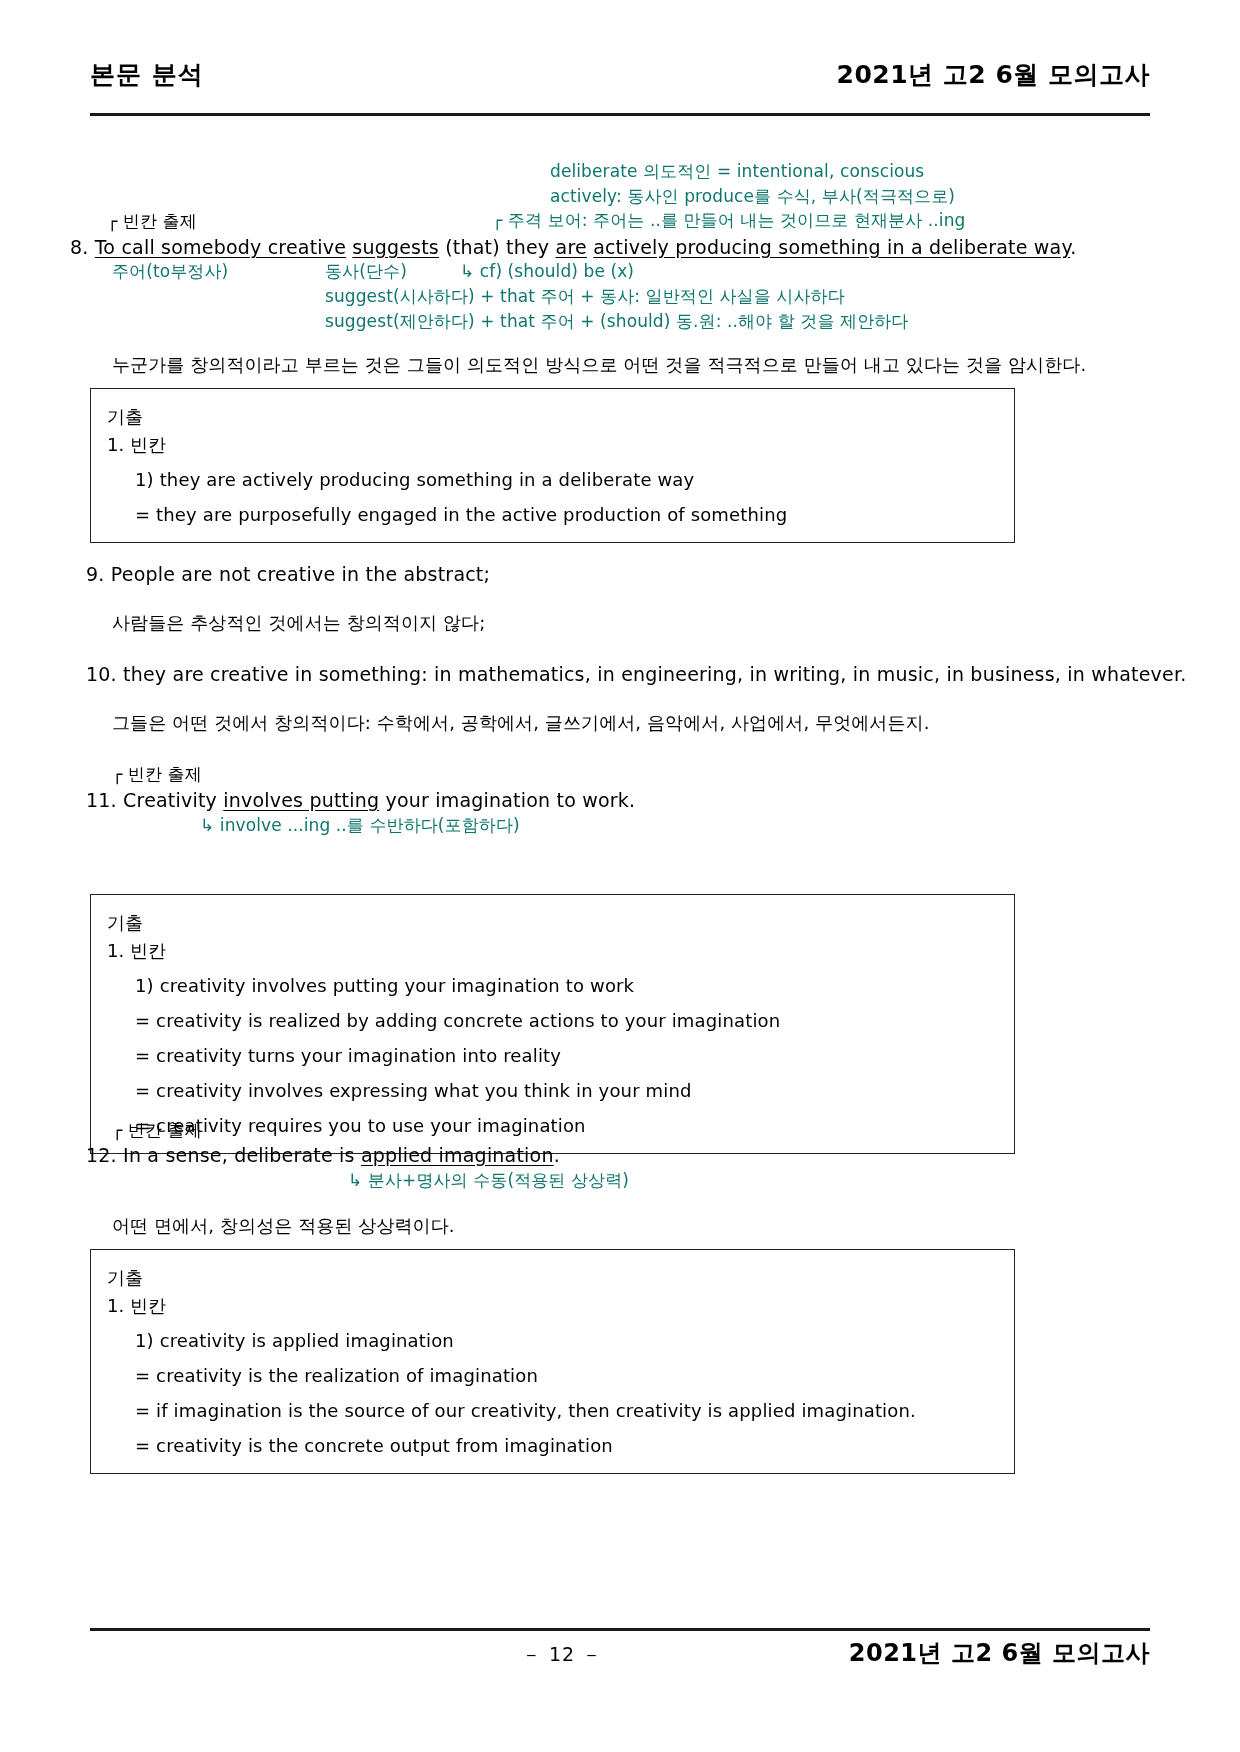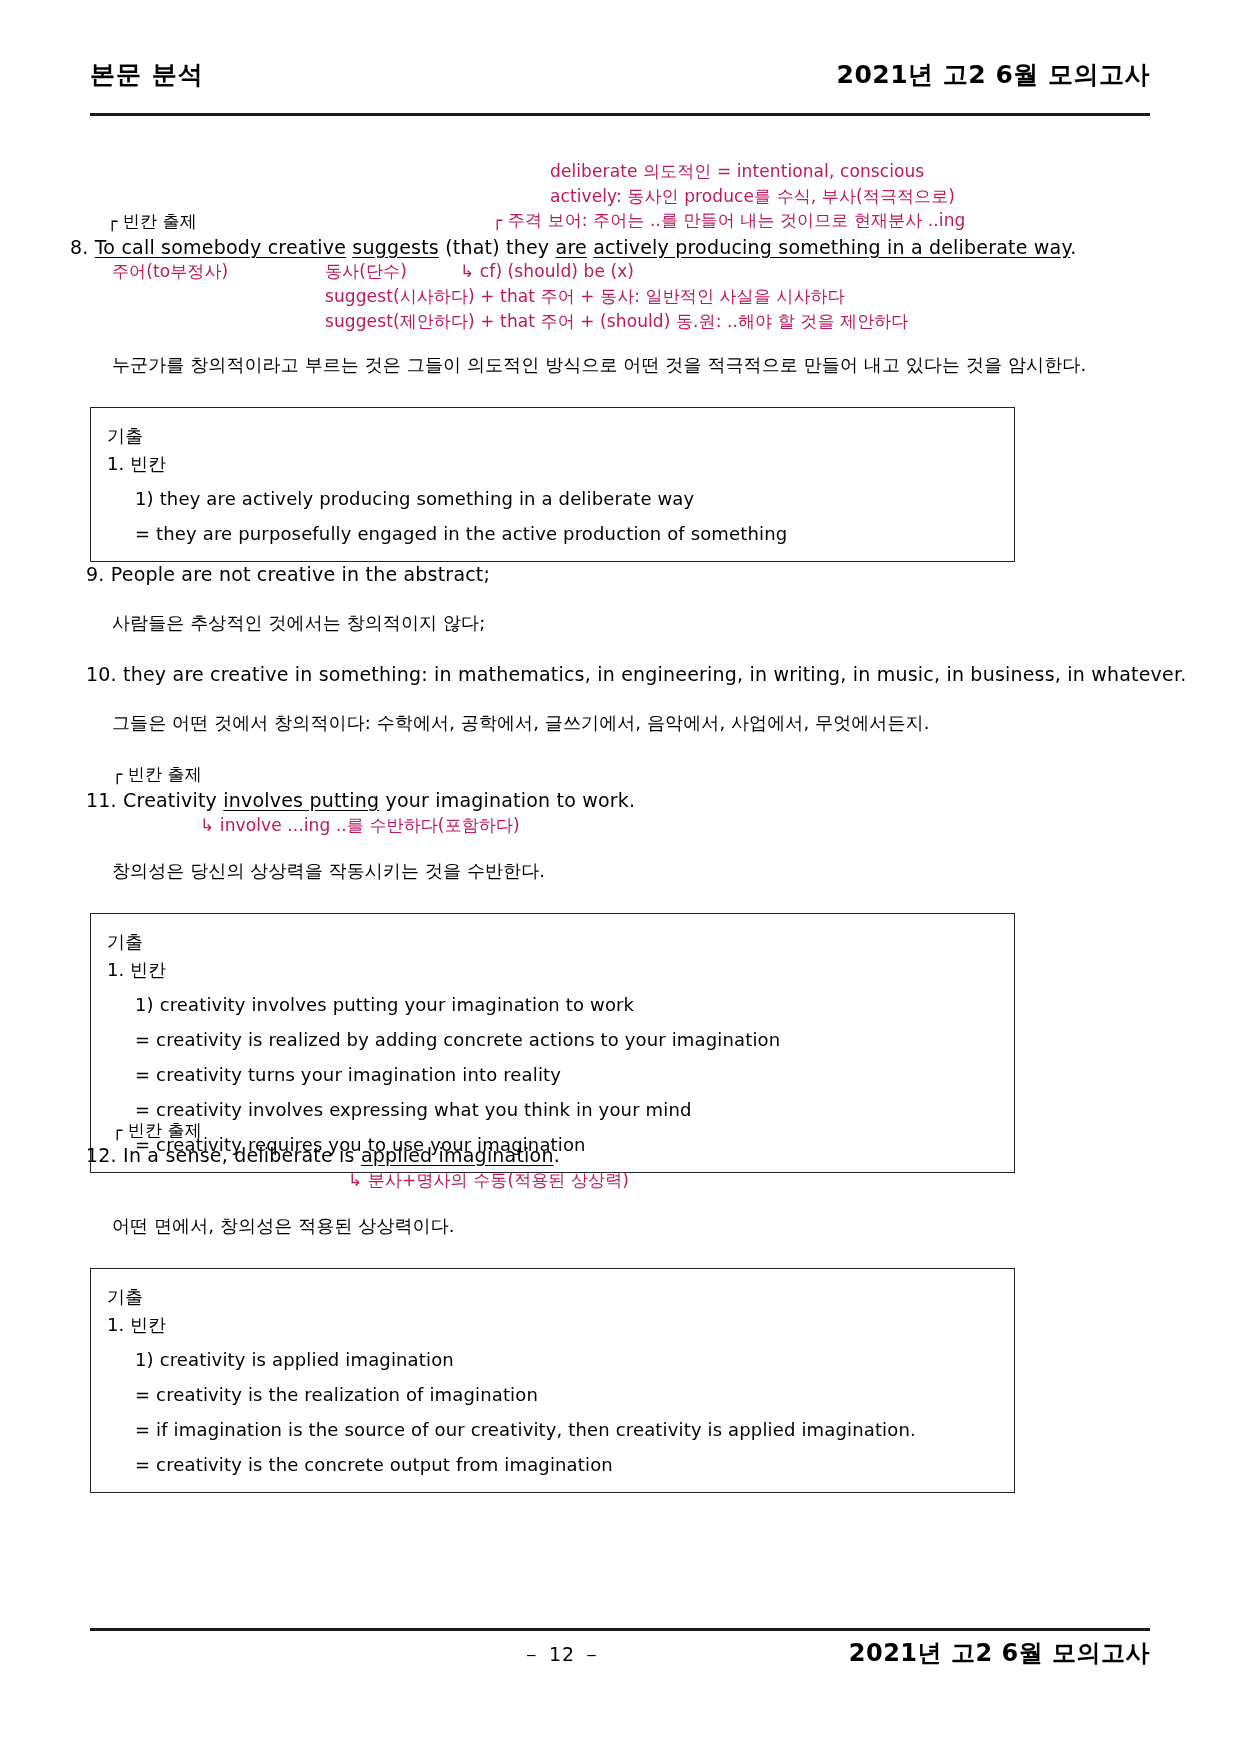--- a/index.html
+++ b/index.html
@@ -92,40 +92,39 @@
   .sent .num { }
   .u { text-decoration: underline; text-underline-offset: 3px; }
 
   .kor {
     font-size: 18px;
     letter-spacing: 0.1px;
     line-height: 1.2;
   }
 
   .note {
-    color: #be185d;
+    color: #0f766e;
     font-size: 17px;
     letter-spacing: 0.1px;
     line-height: 1.2;
   }
   .hint {
     font-size: 17px;
     letter-spacing: 0.1px;
   }
 
   
   .qbox {
     position: absolute;
     left: 90px;
     width: 925px;
     border: 1.6px solid #222222;
     box-sizing: border-box;
     padding: 14px 0 14px 16px;
     background: #ffffff;
-    margin-top: 19px;
   }
   .qbox .qtitle {
     font-size: 18px;
     line-height: 1.55;
   }
   .qbox .qsub {
     font-size: 18px;
     line-height: 1.55;
   }
   .qbox .qitem {
@@ -192,21 +191,20 @@
   <div class="abs kor" style="left:112px; top:712px;">그들은 어떤 것에서 창의적이다: 수학에서, 공학에서, 글쓰기에서, 음악에서, 사업에서, 무엇에서든지.</div>
 
   <div class="abs hint" style="left:112px; top:763px;">┌ 빈칸 출제</div>
   <div class="abs sent" style="left:86px; top:789px;">
     <span class="num">11.</span>
     <span>Creativity</span>
     <span class="u">involves putting</span>
     <span>your imagination to work.</span>
   </div>
   <div class="abs note" style="left:200px; top:815px;">↳ involve ...ing ..를 수반하다(포함하다)</div>
-  <div class="abs kor" style="left:112px; top:860px;">창의성은 당신의 상상력을 작동시키는 것을 수반한다.</div>
 
   <div class="qbox" style="top:894px;">
     <div class="qtitle">기출</div>
     <div class="qsub">1. 빈칸</div>
     <div class="qitem first">1) creativity involves putting your imagination to work</div>
     <div class="qitem">= creativity is realized by adding concrete actions to your imagination</div>
     <div class="qitem">= creativity turns your imagination into reality</div>
     <div class="qitem">= creativity involves expressing what you think in your mind</div>
     <div class="qitem">= creativity requires you to use your imagination</div>
   </div>

